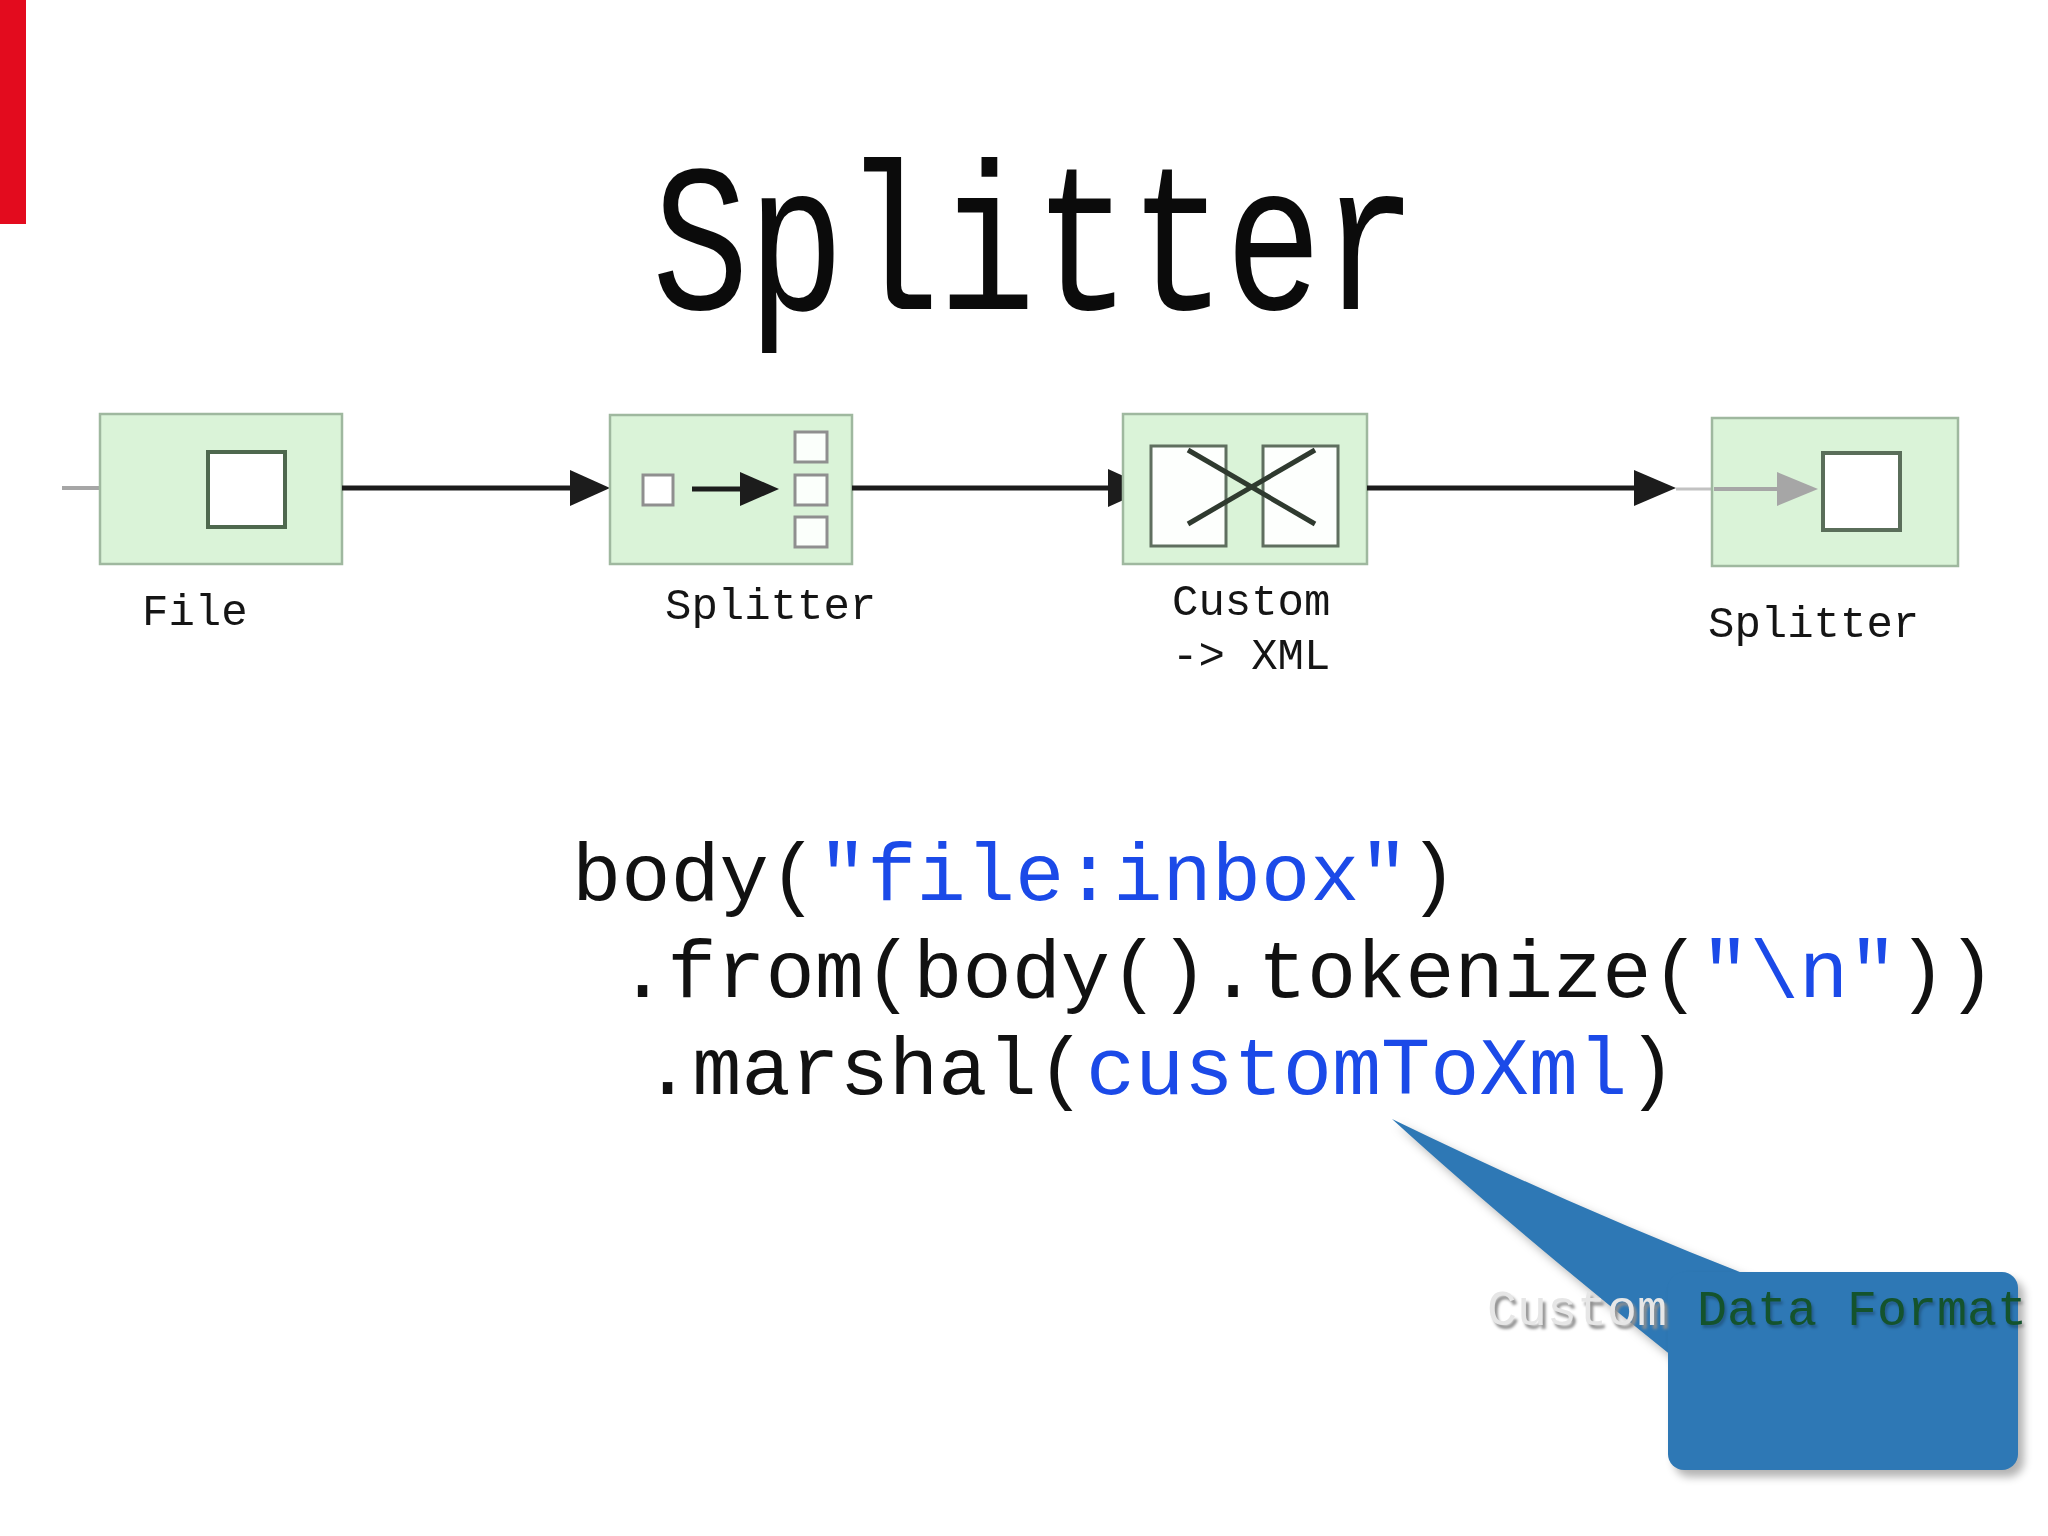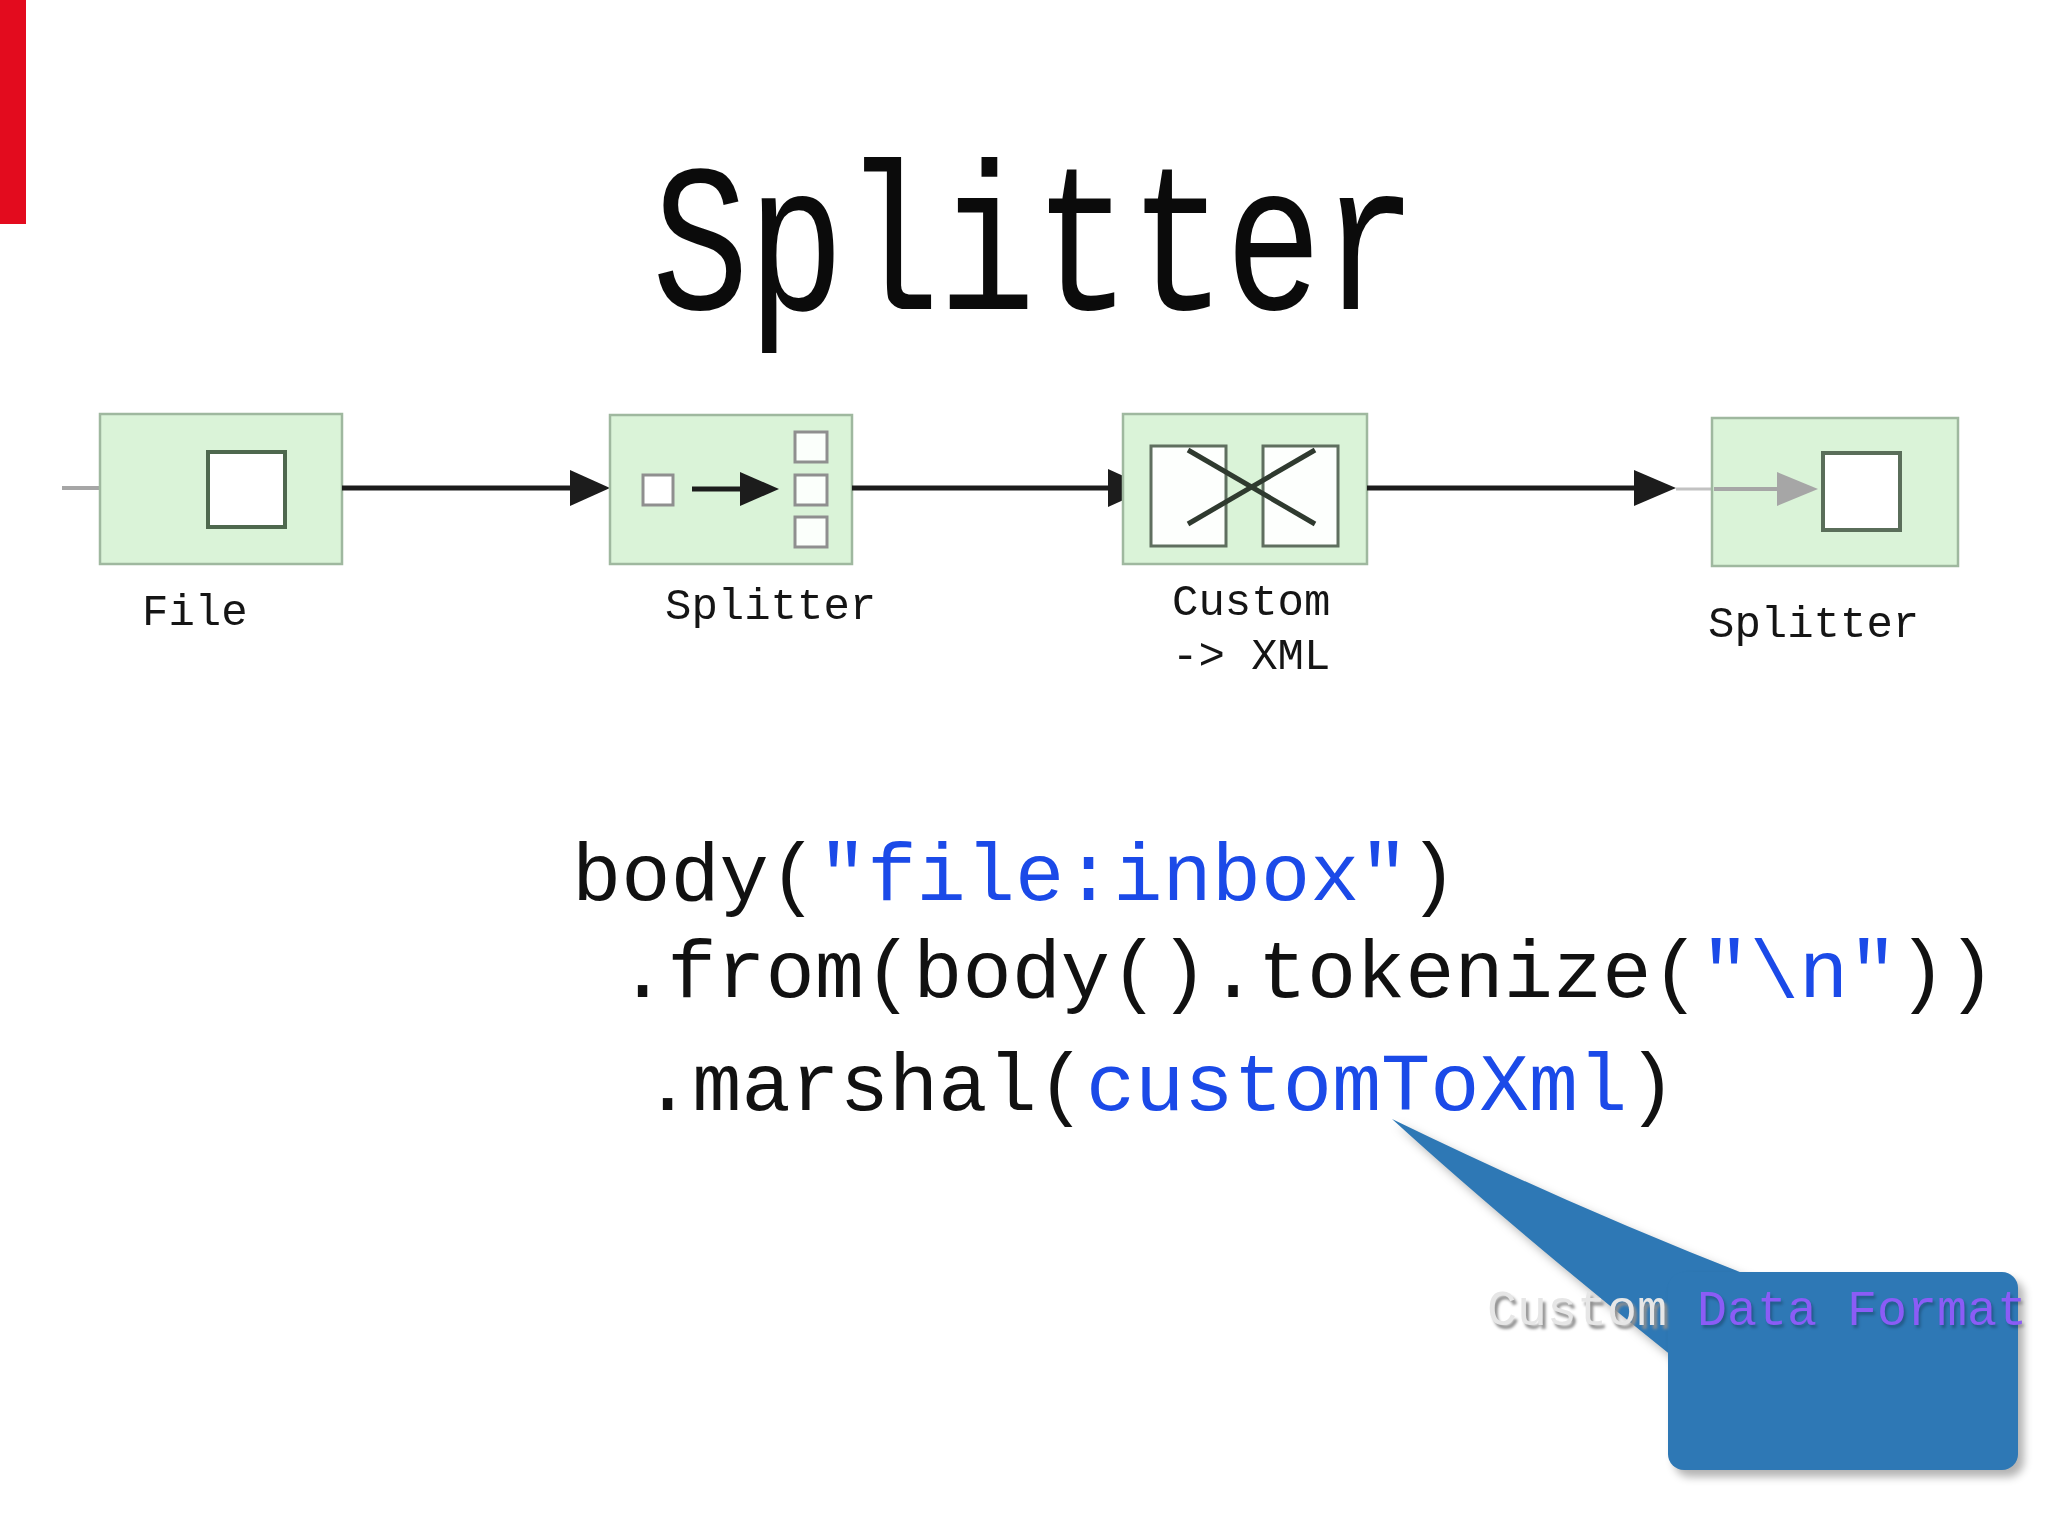--- a/index.html
+++ b/index.html
@@ -16,33 +16,33 @@
   }
   svg.layer{position:absolute;left:0;top:0;width:2048px;height:1536px;}
   .nodelabel{
     position:absolute;color:#151515;font-size:44px;line-height:54px;white-space:nowrap;text-align:center;
   }
   .code{
     position:absolute;left:572px;top:830px;font-size:82px;line-height:97px;
     color:#111111;white-space:nowrap;
   }
   .code .ln2{padding-left:46px;}
-  .code .ln3{padding-left:71px;margin-top:16px;}
+  .code .ln3{padding-left:71px;}
   .code .v{color:#1b4ae8;}
   .callout-box{
     position:absolute;left:1668px;top:1272px;width:350px;height:198px;
     background:#2e78b5;border-radius:16px;
     box-shadow:6px 7px 9px rgba(0,0,0,0.30);
   }
   .callout-text{
     position:absolute;left:1487px;top:1284px;font-size:50px;line-height:56px;
     white-space:nowrap;z-index:5;
   }
   .callout-text .ghost{color:#e6e6e6;text-shadow:3px 4px 3px #8f8f8f;}
-  .callout-text .onbox{color:#8b5cf6;text-shadow:2px 3px 3px rgba(0,0,0,0.25);}
+  .callout-text .onbox{color:#14532d;text-shadow:2px 3px 3px rgba(0,0,0,0.25);}
   .wedge{filter:drop-shadow(4px 5px 5px rgba(0,0,0,0.28));}
 </style>
 </head>
 <body>
 
 <div class="canvas">
 
   <div class="redbar"></div>
 
   <div class="title">Splitter</div>

